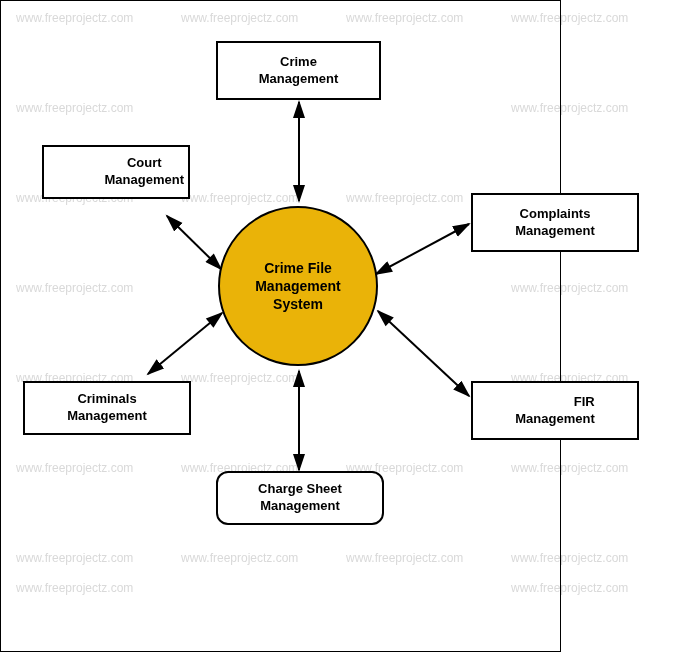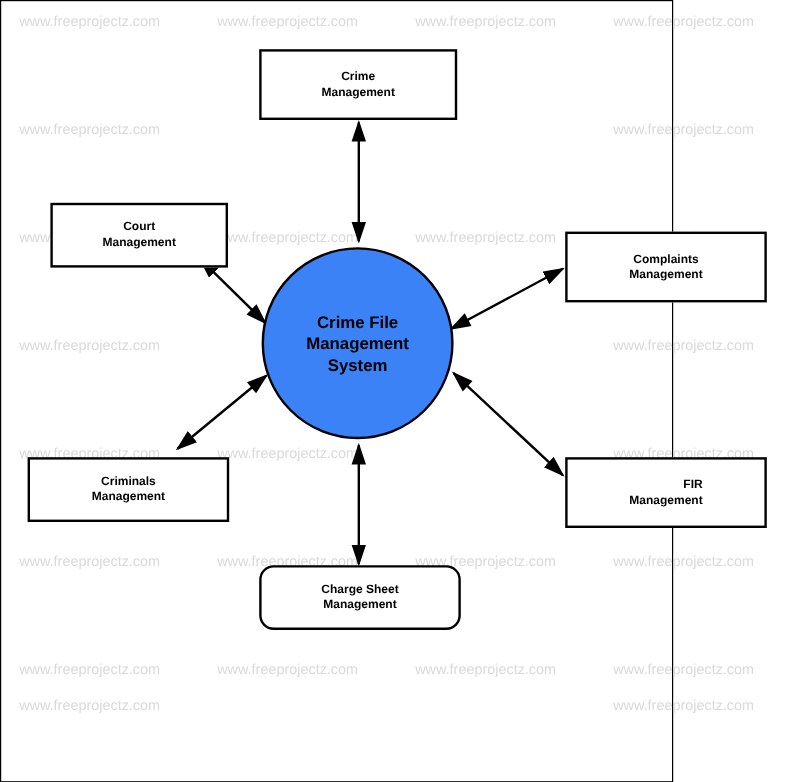--- a/index.html
+++ b/index.html
@@ -29,29 +29,29 @@
   }
   .entity {
     position: absolute;
     border: 2px solid #000;
     background: #fff;
     display: flex;
     align-items: center;
     justify-content: center;
     text-align: center;
     font-weight: bold;
-    font-size: 10px;
+    font-size: 13px;
     line-height: 1.3;
     box-sizing: border-box;
     padding: 4px;
   }
   .process {
     position: absolute;
     border: 2px solid #000;
-    background: #3b82f6;
+    background: #eab308;
     border-radius: 50%;
     display: flex;
     align-items: center;
     justify-content: center;
     text-align: center;
     font-weight: bold;
     font-size: 14px;
     line-height: 1.3;
     box-sizing: border-box;
     padding: 8px;
@@ -145,18 +145,18 @@
   </div>
 
   <div class="entity" style="left:215px; top:470px; width:168px; height:54px;border-radius:12px;">
     <span>Charge Sheet<br>Management</span>
   </div>
 
   <div class="entity" style="left:22px; top:380px; width:168px; height:54px;">
     <span>Criminals<br>Management</span>
   </div>
 
-  <div class="entity" style="left:41px; top:168px; width:148px; height:54px;">
+  <div class="entity" style="left:41px; top:144px; width:148px; height:54px;justify-content:flex-end;">
     <span>Court<br>Management</span>
   </div>
 
 
 </div>
 
 </body></html>

